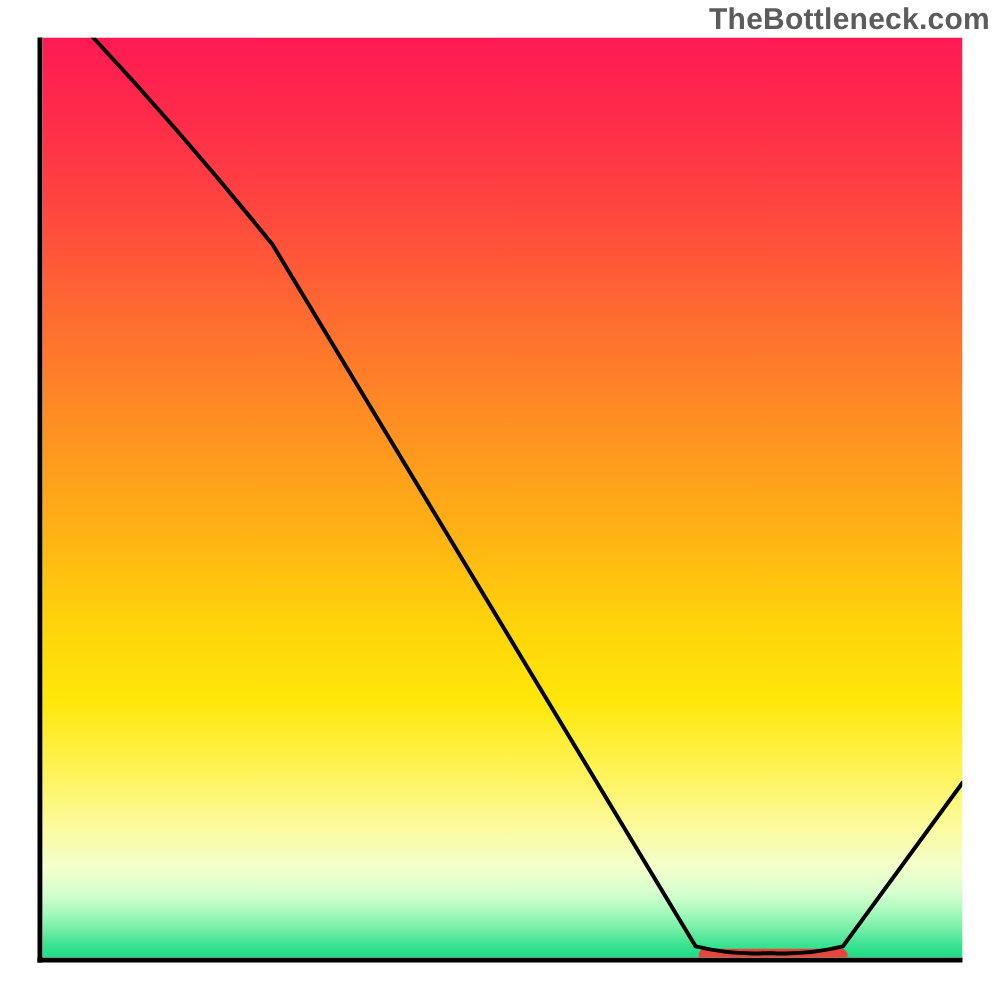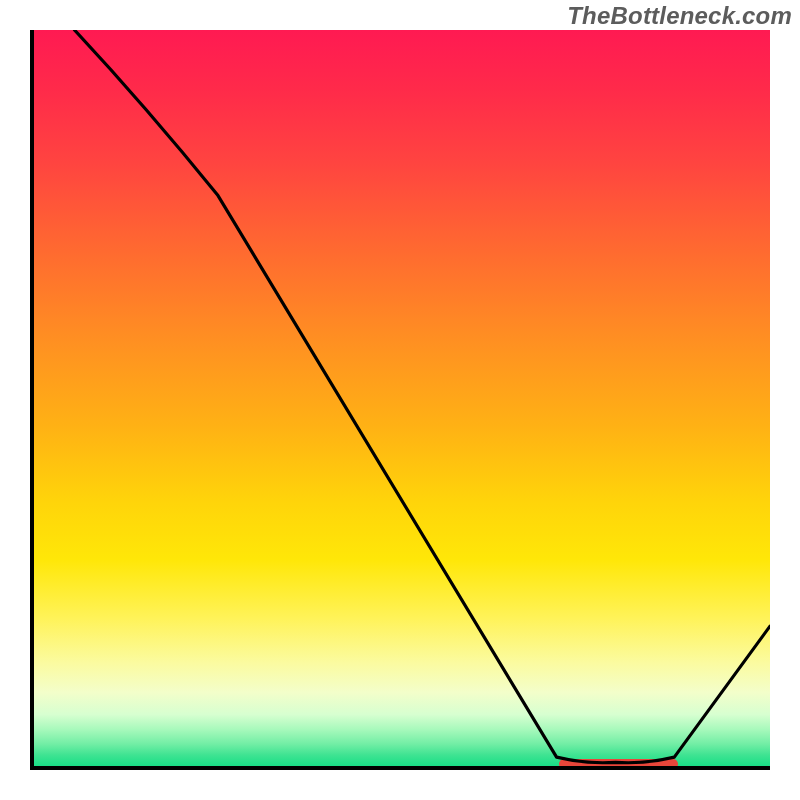--- a/index.html
+++ b/index.html
@@ -2,21 +2,20 @@
 <html><head>
 <meta charset="utf-8">
 <style>
   * { margin: 0; padding: 0; box-sizing: border-box; }
   html, body { width: 800px; height: 800px; overflow: hidden; background: #fff; }
   .frame {
     position: relative;
     width: 800px;
     height: 800px;
     background: #fff;
-    font-style: italic;
   }
   .watermark {
     position: absolute;
     top: 2px;
     right: 8px;
     font-family: Arial, Helvetica, sans-serif;
     font-size: 24px;
     font-weight: 600;
     color: #5c5c5c;
     letter-spacing: 0.2px;

